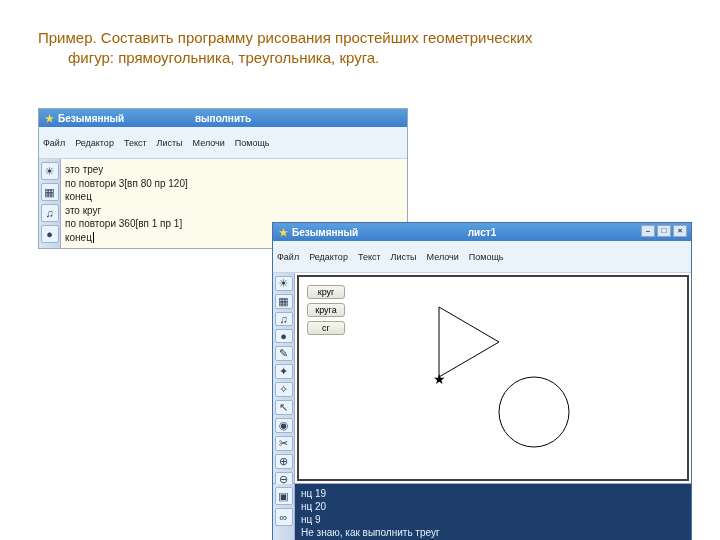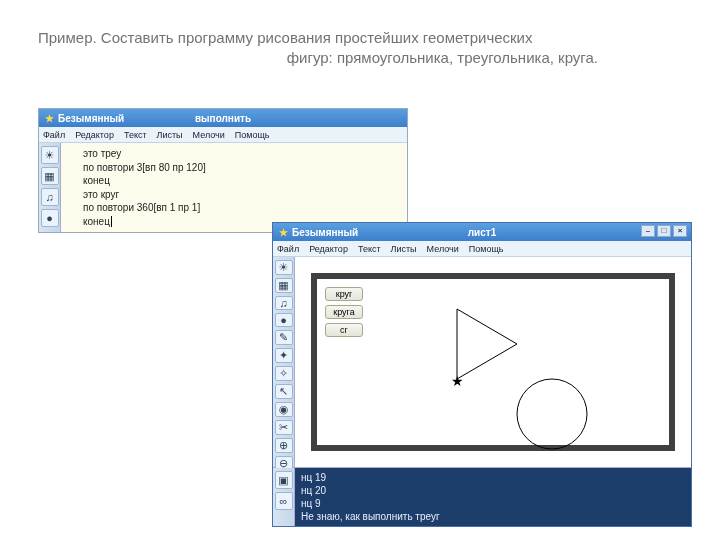--- a/index.html
+++ b/index.html
@@ -11,24 +11,24 @@
     font-family: Arial, sans-serif;
     position: relative;
     overflow: hidden;
   }
   .task-text {
     position: absolute;
     top: 28px;
     left: 38px;
     width: 560px;
     font-size: 15px;
-    color: #737373;
+    color: #a16207;
     line-height: 1.35;
   }
-  .task-text .indent { margin-left: 30px; text-align: right; }
+  .task-text .indent { margin-left: 30px; }
 
   
   .win1 {
     position: absolute;
     top: 108px;
     left: 38px;
     width: 370px;
     border: 1px solid #9ab;
     background: #fff;
     font-size: 10px;
@@ -49,21 +49,21 @@
     margin-right: 4px;
     font-size: 10px;
   }
   .win1 .titlebar .title-main, .win2 .titlebar .title-main { }
   .win1 .titlebar .title-sub, .win2 .titlebar .title-sub {
     position: absolute;
     left: 50%;
     transform: translateX(-50%);
   }
   .menubar {
-    height: 16px;
+    height: 32px;
     background: #eaf2fa;
     display: flex;
     align-items: center;
     padding: 0 4px;
     gap: 10px;
     font-size: 9px;
     color: #223;
     border-bottom: 1px solid #c4d4e4;
   }
   .menubar span { cursor: default; }
@@ -88,21 +88,21 @@
     display: flex;
     align-items: center;
     justify-content: center;
     font-size: 11px;
     color: #345;
     cursor: pointer;
   }
   .code-area {
     flex: 1;
     background: #fdfcec;
-    padding: 4px 22px;
+    padding: 4px 4px;
     font-size: 10px;
     color: #1a1a1a;
     line-height: 1.35;
     font-family: Arial, sans-serif;
     white-space: pre;
   }
   .code-area .cursor {
     border-left: 1px solid #000;
     margin-left: 1px;
   }
@@ -134,22 +134,22 @@
     text-align: center;
     color: #234;
     cursor: pointer;
   }
 
   .win2-body { display: flex; height: 210px; }
   .canvas-wrap {
     flex: 1;
     background: #fff;
     position: relative;
-    border: 6px solid #404040;
-    margin: 16px;
+    border: 2px solid #404040;
+    margin: 2px;
   }
   .canvas-btns {
     position: absolute;
     top: 8px;
     left: 8px;
     display: flex;
     flex-direction: column;
     gap: 4px;
   }
   .cbtn {

